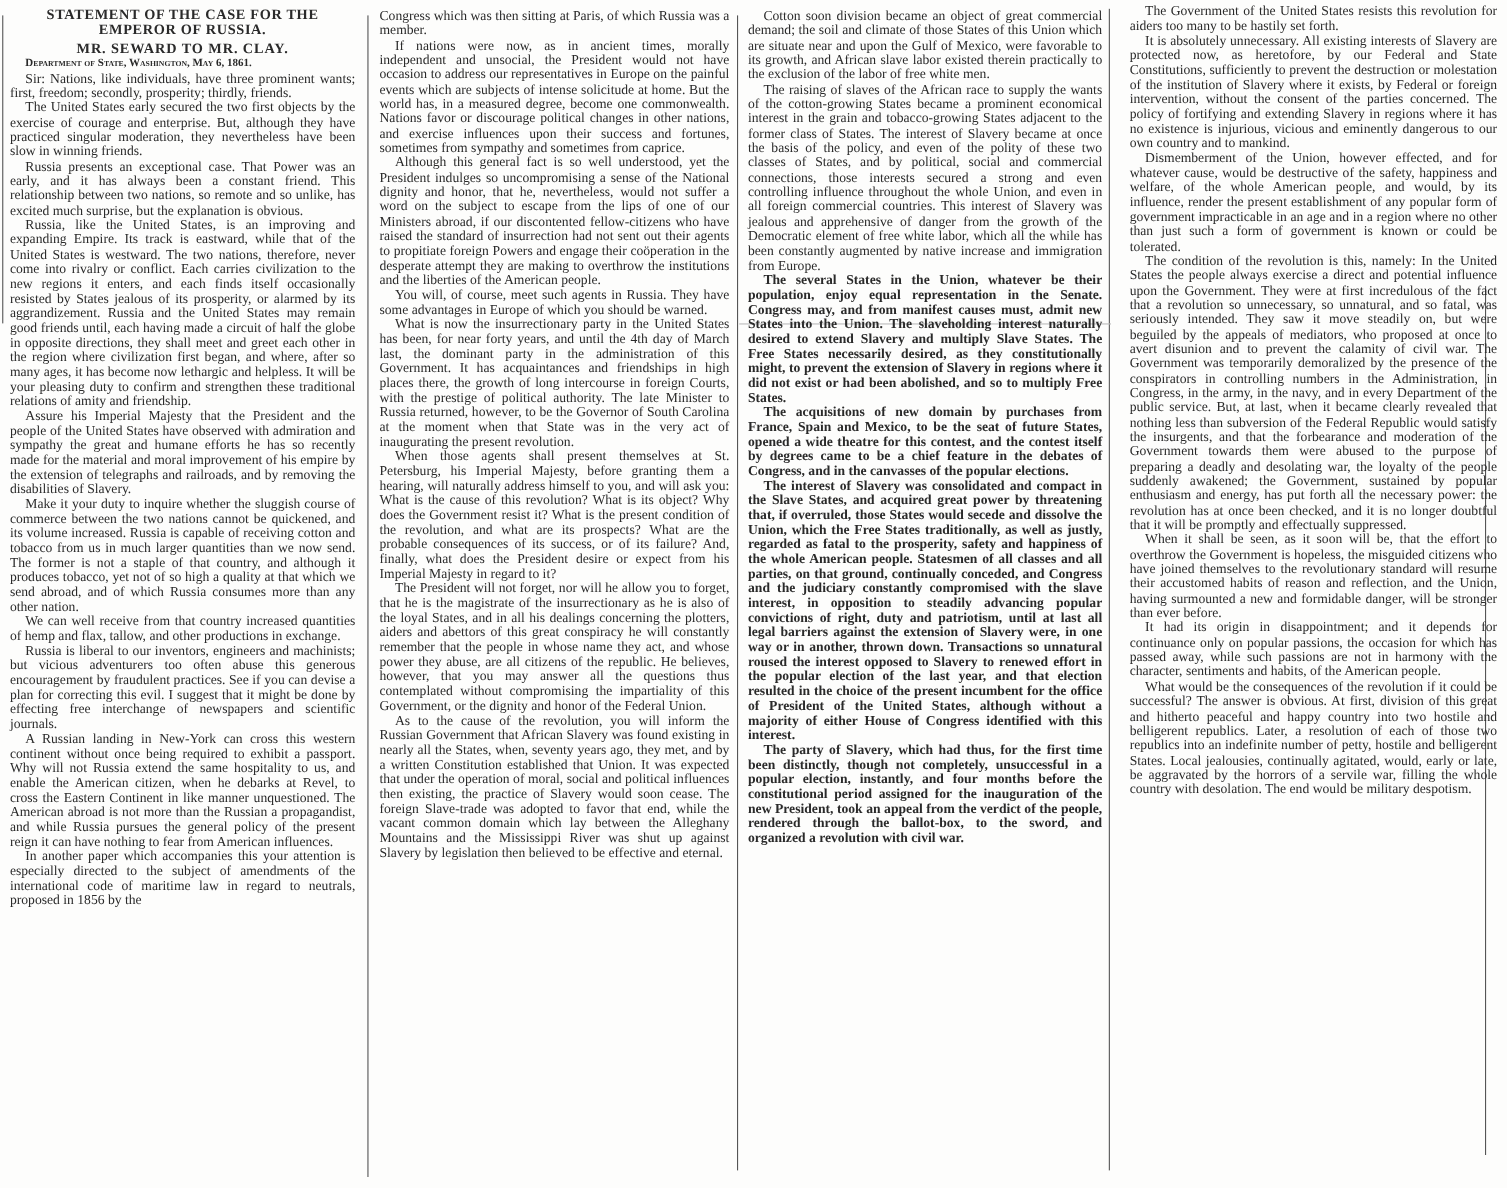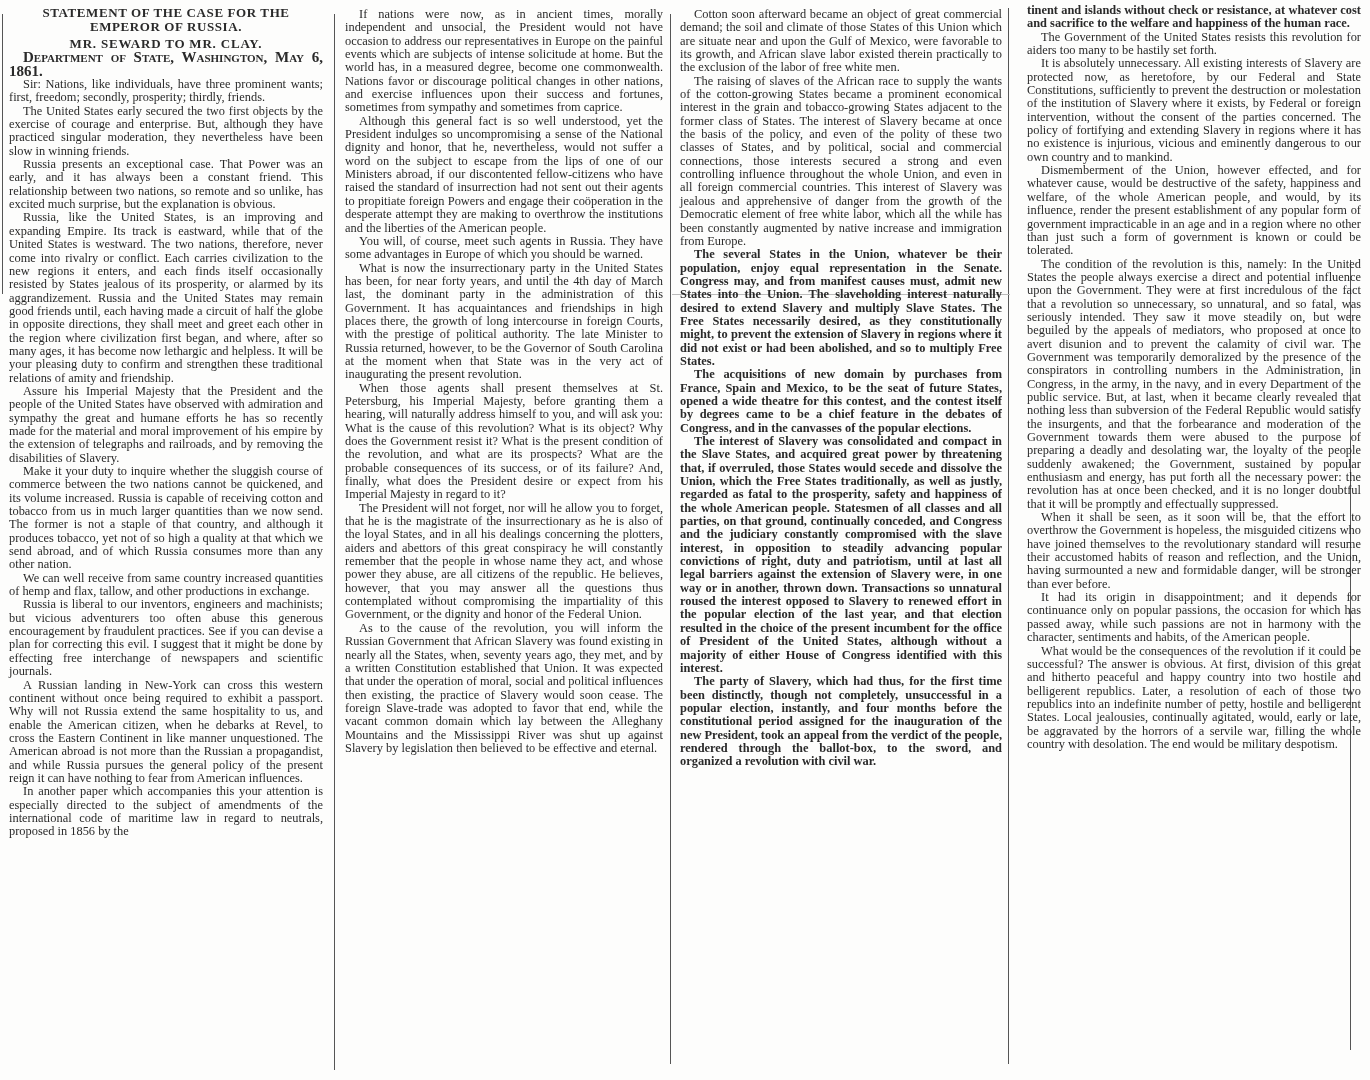--- a/index.html
+++ b/index.html
@@ -23,21 +23,21 @@
     #col4 { left: 1027px; width: 334px; top: 4px; }
     .rule { position: absolute; width: 1px; background: #555; }
     .headline {
       text-align: center; font-weight: bold; letter-spacing: 0.6px;
       font-size: 13px; line-height: 14px; margin: 0 0 3px 0;
     }
     .subhead {
       text-align: center; font-weight: bold; font-size: 13px;
       letter-spacing: 0.8px; margin: 2px 0 1px 0;
     }
-    .dateline { font-size: 15px; font-variant: small-caps; font-weight: bold; text-indent: 14px; }
+    .dateline { font-size: 10px; font-variant: small-caps; font-weight: bold; text-indent: 14px; }
     .bold { font-weight: bold; }
     .clip-b { position: absolute; left: 672px; top: 294px; width: 338px; height: 1px; background:#bbb; }
   </style>
 </head>
 <body>
 
 <div class="page">
 
   <div class="rule" style="left:2px; top:14px; height:280px;"></div>
   <div class="rule" style="left:334px; top:14px; height:1056px;"></div>
@@ -49,47 +49,47 @@
   <div id="col1" class="col">
     <div class="headline">STATEMENT OF THE CASE FOR THE EMPEROR OF RUSSIA.</div>
     <div class="subhead">MR. SEWARD TO MR. CLAY.</div>
     <p class="dateline">Department of State, Washington, May 6, 1861.</p>
     <p>Sir: Nations, like individuals, have three prominent wants; first, freedom; secondly, prosperity; thirdly, friends.</p>
     <p>The United States early secured the two first objects by the exercise of courage and enterprise. But, although they have practiced singular moderation, they nevertheless have been slow in winning friends.</p>
     <p>Russia presents an exceptional case. That Power was an early, and it has always been a constant friend. This relationship between two nations, so remote and so unlike, has excited much surprise, but the explanation is obvious.</p>
     <p>Russia, like the United States, is an improving and expanding Empire. Its track is eastward, while that of the United States is westward. The two nations, therefore, never come into rivalry or conflict. Each carries civilization to the new regions it enters, and each finds itself occasionally resisted by States jealous of its prosperity, or alarmed by its aggrandizement. Russia and the United States may remain good friends until, each having made a circuit of half the globe in opposite directions, they shall meet and greet each other in the region where civilization first began, and where, after so many ages, it has become now lethargic and helpless. It will be your pleasing duty to confirm and strengthen these traditional relations of amity and friendship.</p>
     <p>Assure his Imperial Majesty that the President and the people of the United States have observed with admiration and sympathy the great and humane efforts he has so recently made for the material and moral improvement of his empire by the extension of telegraphs and railroads, and by removing the disabilities of Slavery.</p>
     <p>Make it your duty to inquire whether the sluggish course of commerce between the two nations cannot be quickened, and its volume increased. Russia is capable of receiving cotton and tobacco from us in much larger quantities than we now send. The former is not a staple of that country, and although it produces tobacco, yet not of so high a quality at that which we send abroad, and of which Russia consumes more than any other nation.</p>
-    <p>We can well receive from same country increased quantities of hemp and flax, tallow, and other productions in exchange.</p>
+    <p>We can well receive from that country increased quantities of hemp and flax, tallow, and other productions in exchange.</p>
     <p>Russia is liberal to our inventors, engineers and machinists; but vicious adventurers too often abuse this generous encouragement by fraudulent practices. See if you can devise a plan for correcting this evil. I suggest that it might be done by effecting free interchange of newspapers and scientific journals.</p>
     <p>A Russian landing in New-York can cross this western continent without once being required to exhibit a passport. Why will not Russia extend the same hospitality to us, and enable the American citizen, when he debarks at Revel, to cross the Eastern Continent in like manner unquestioned. The American abroad is not more than the Russian a propagandist, and while Russia pursues the general policy of the present reign it can have nothing to fear from American influences.</p>
     <p>In another paper which accompanies this your attention is especially directed to the subject of amendments of the international code of maritime law in regard to neutrals, proposed in 1856 by the</p>
   </div>
 
   <div id="col2" class="col">
+    <p class="noindent">Congress which was then sitting at Paris, of which Russia was a member.</p>
     <p>If nations were now, as in ancient times, morally independent and unsocial, the President would not have occasion to address our representatives in Europe on the painful events which are subjects of intense solicitude at home. But the world has, in a measured degree, become one commonwealth. Nations favor or discourage political changes in other nations, and exercise influences upon their success and fortunes, sometimes from sympathy and sometimes from caprice.</p>
     <p>Although this general fact is so well understood, yet the President indulges so uncompromising a sense of the National dignity and honor, that he, nevertheless, would not suffer a word on the subject to escape from the lips of one of our Ministers abroad, if our discontented fellow-citizens who have raised the standard of insurrection had not sent out their agents to propitiate foreign Powers and engage their coöperation in the desperate attempt they are making to overthrow the institutions and the liberties of the American people.</p>
     <p>You will, of course, meet such agents in Russia. They have some advantages in Europe of which you should be warned.</p>
     <p>What is now the insurrectionary party in the United States has been, for near forty years, and until the 4th day of March last, the dominant party in the administration of this Government. It has acquaintances and friendships in high places there, the growth of long intercourse in foreign Courts, with the prestige of political authority. The late Minister to Russia returned, however, to be the Governor of South Carolina at the moment when that State was in the very act of inaugurating the present revolution.</p>
     <p>When those agents shall present themselves at St. Petersburg, his Imperial Majesty, before granting them a hearing, will naturally address himself to you, and will ask you: What is the cause of this revolution? What is its object? Why does the Government resist it? What is the present condition of the revolution, and what are its prospects? What are the probable consequences of its success, or of its failure? And, finally, what does the President desire or expect from his Imperial Majesty in regard to it?</p>
     <p>The President will not forget, nor will he allow you to forget, that he is the magistrate of the insurrectionary as he is also of the loyal States, and in all his dealings concerning the plotters, aiders and abettors of this great conspiracy he will constantly remember that the people in whose name they act, and whose power they abuse, are all citizens of the republic. He believes, however, that you may answer all the questions thus contemplated without compromising the impartiality of this Government, or the dignity and honor of the Federal Union.</p>
     <p>As to the cause of the revolution, you will inform the Russian Government that African Slavery was found existing in nearly all the States, when, seventy years ago, they met, and by a written Constitution established that Union. It was expected that under the operation of moral, social and political influences then existing, the practice of Slavery would soon cease. The foreign Slave-trade was adopted to favor that end, while the vacant common domain which lay between the Alleghany Mountains and the Mississippi River was shut up against Slavery by legislation then believed to be effective and eternal.</p>
   </div>
 
   <div id="col3" class="col">
-    <p>Cotton soon afterward became an object of great commercial demand; the soil and climate of those States of this Union which are situate near and upon the Gulf of Mexico, were favorable to its growth, and African slave labor existed therein practically to the exclusion of the labor of free white men.</p>
+    <p>Cotton soon division became an object of great commercial demand; the soil and climate of those States of this Union which are situate near and upon the Gulf of Mexico, were favorable to its growth, and African slave labor existed therein practically to the exclusion of the labor of free white men.</p>
     <p>The raising of slaves of the African race to supply the wants of the cotton-growing States became a prominent economical interest in the grain and tobacco-growing States adjacent to the former class of States. The interest of Slavery became at once the basis of the policy, and even of the polity of these two classes of States, and by political, social and commercial connections, those interests secured a strong and even controlling influence throughout the whole Union, and even in all foreign commercial countries. This interest of Slavery was jealous and apprehensive of danger from the growth of the Democratic element of free white labor, which all the while has been constantly augmented by native increase and immigration from Europe.</p>
     <p class="bold">The several States in the Union, whatever be their population, enjoy equal representation in the Senate. Congress may, and from manifest causes must, admit new States into the Union. The slaveholding interest naturally desired to extend Slavery and multiply Slave States. The Free States necessarily desired, as they constitutionally might, to prevent the extension of Slavery in regions where it did not exist or had been abolished, and so to multiply Free States.</p>
     <p class="bold">The acquisitions of new domain by purchases from France, Spain and Mexico, to be the seat of future States, opened a wide theatre for this contest, and the contest itself by degrees came to be a chief feature in the debates of Congress, and in the canvasses of the popular elections.</p>
     <p class="bold">The interest of Slavery was consolidated and compact in the Slave States, and acquired great power by threatening that, if overruled, those States would secede and dissolve the Union, which the Free States traditionally, as well as justly, regarded as fatal to the prosperity, safety and happiness of the whole American people. Statesmen of all classes and all parties, on that ground, continually conceded, and Congress and the judiciary constantly compromised with the slave interest, in opposition to steadily advancing popular convictions of right, duty and patriotism, until at last all legal barriers against the extension of Slavery were, in one way or in another, thrown down. Transactions so unnatural roused the interest opposed to Slavery to renewed effort in the popular election of the last year, and that election resulted in the choice of the present incumbent for the office of President of the United States, although without a majority of either House of Congress identified with this interest.</p>
     <p class="bold">The party of Slavery, which had thus, for the first time been distinctly, though not completely, unsuccessful in a popular election, instantly, and four months before the constitutional period assigned for the inauguration of the new President, took an appeal from the verdict of the people, rendered through the ballot-box, to the sword, and organized a revolution with civil war.</p>
   </div>
 
   <div id="col4" class="col">
-    <p class="noindent bold">tinent and islands without check or resistance, at whatever cost and sacrifice to the welfare and happiness of the human race.</p>
     <p>The Government of the United States resists this revolution for aiders too many to be hastily set forth.</p>
     <p>It is absolutely unnecessary. All existing interests of Slavery are protected now, as heretofore, by our Federal and State Constitutions, sufficiently to prevent the destruction or molestation of the institution of Slavery where it exists, by Federal or foreign intervention, without the consent of the parties concerned. The policy of fortifying and extending Slavery in regions where it has no existence is injurious, vicious and eminently dangerous to our own country and to mankind.</p>
     <p>Dismemberment of the Union, however effected, and for whatever cause, would be destructive of the safety, happiness and welfare, of the whole American people, and would, by its influence, render the present establishment of any popular form of government impracticable in an age and in a region where no other than just such a form of government is known or could be tolerated.</p>
     <p>The condition of the revolution is this, namely: In the United States the people always exercise a direct and potential influence upon the Government. They were at first incredulous of the fact that a revolution so unnecessary, so unnatural, and so fatal, was seriously intended. They saw it move steadily on, but were beguiled by the appeals of mediators, who proposed at once to avert disunion and to prevent the calamity of civil war. The Government was temporarily demoralized by the presence of the conspirators in controlling numbers in the Administration, in Congress, in the army, in the navy, and in every Department of the public service. But, at last, when it became clearly revealed that nothing less than subversion of the Federal Republic would satisfy the insurgents, and that the forbearance and moderation of the Government towards them were abused to the purpose of preparing a deadly and desolating war, the loyalty of the people suddenly awakened; the Government, sustained by popular enthusiasm and energy, has put forth all the necessary power: the revolution has at once been checked, and it is no longer doubtful that it will be promptly and effectually suppressed.</p>
     <p>When it shall be seen, as it soon will be, that the effort to overthrow the Government is hopeless, the misguided citizens who have joined themselves to the revolutionary standard will resume their accustomed habits of reason and reflection, and the Union, having surmounted a new and formidable danger, will be stronger than ever before.</p>
     <p>It had its origin in disappointment; and it depends for continuance only on popular passions, the occasion for which has passed away, while such passions are not in harmony with the character, sentiments and habits, of the American people.</p>
     <p>What would be the consequences of the revolution if it could be successful? The answer is obvious. At first, division of this great and hitherto peaceful and happy country into two hostile and belligerent republics. Later, a resolution of each of those two republics into an indefinite number of petty, hostile and belligerent States. Local jealousies, continually agitated, would, early or late, be aggravated by the horrors of a servile war, filling the whole country with desolation. The end would be military despotism.</p>
   </div>
 
 </div>

